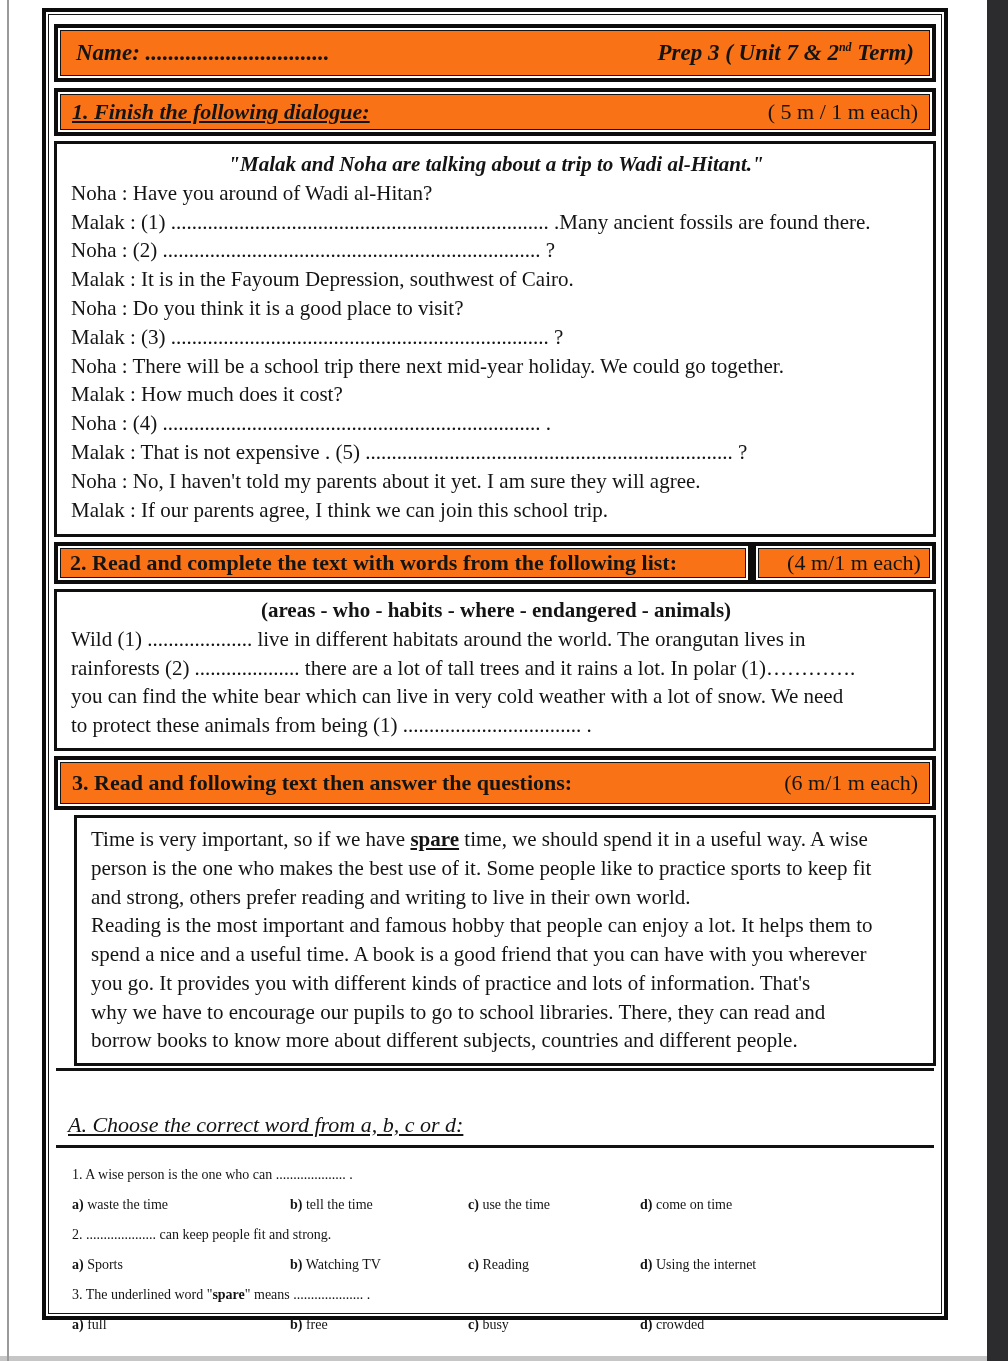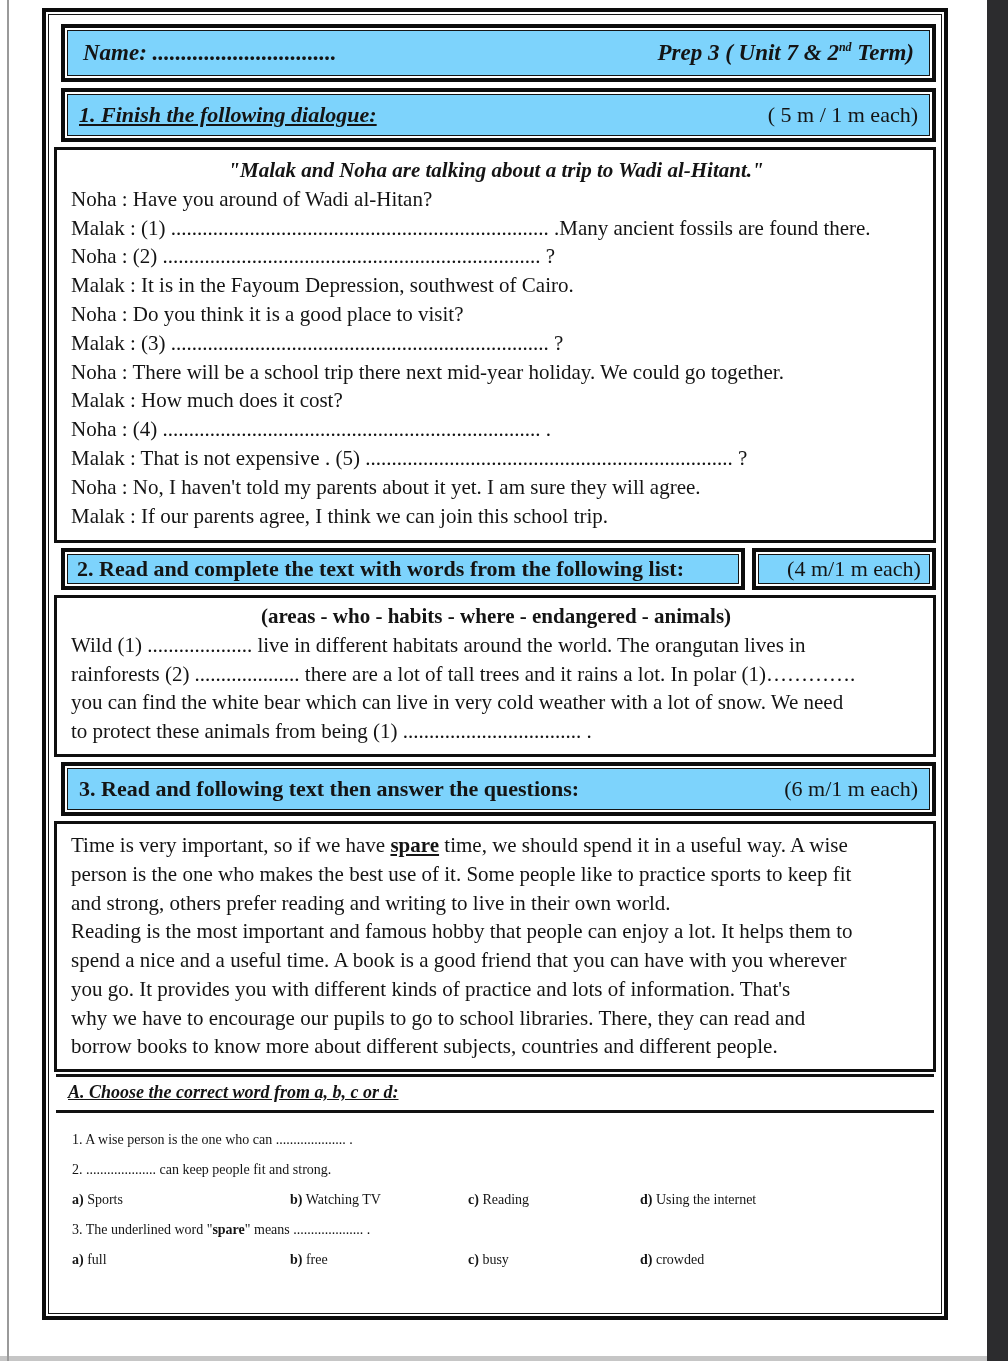--- a/index.html
+++ b/index.html
@@ -20,34 +20,33 @@
     position:absolute; left:42px; top:8px; width:906px; height:1312px;
     border:4px solid #0c0c0c;
     box-shadow: inset 0 0 0 2px #ffffff, inset 0 0 0 3px #161616;
     padding:12px 8px 8px 8px;
     background:#fff;
   }
 
   .titlebox {
     border:4px solid #0c0c0c;
     box-shadow: inset 0 0 0 2px #ffffff, inset 0 0 0 3px #141414;
-    background:#7dd3fc;
-    margin-left:7px;
+    background:#f97316;
   }
   .box { border:3px solid #0f0f0f; background:#fff; }
 
   .header-box {
     height:58px; display:flex; align-items:center; justify-content:space-between;
     padding:0 18px; margin-bottom:6px;
     font-size:23px; font-weight:bold; font-style:italic;
   }
   .header-box sup { font-size:12px; }
 
   .s1-box {
-    height:54px; display:flex; align-items:center; justify-content:space-between;
+    height:48px; display:flex; align-items:center; justify-content:space-between;
     padding:0 14px; margin-bottom:5px; font-size:22px;font-family:Liberation Serif, serif;
   }
   .s1-title { font-weight:bold; font-style:italic; text-decoration:underline; }
   .marks { font-size:22px; }
 
   .dialogue-box { padding:6px 12px 10px 14px; margin-bottom:5px; font-size:21px; line-height:28.8px; }
   .d-intro { text-align:center; font-weight:bold; font-style:italic; white-space:nowrap; }
   .d-line { white-space:nowrap; overflow:hidden; }
 
   .s2-row { display:flex; gap:0; margin-bottom:5px; height:42px; }
@@ -57,28 +56,28 @@
   .cloze-box { padding:4px 12px 9px 14px; margin-bottom:5px; font-size:21px; line-height:28.6px; }
   .wordlist { text-align:center; font-weight:bold; white-space:nowrap; }
   .c-line { white-space:nowrap; overflow:hidden; }
 
   .s3-box {
     height:54px; display:flex; align-items:center; justify-content:space-between;
     padding:0 14px; margin-bottom:5px; font-size:22px;
   }
   .s3-title { font-weight:bold; }
 
-  .reading-box { padding:7px 12px 8px 14px; margin-bottom:2px; font-size:21px; line-height:28.7px; }
+  .reading-box { padding:7px 12px 8px 14px; margin-bottom:2px; font-size:21px; line-height:28.7px;margin-left:20px; }
   .r-line { white-space:nowrap; overflow:hidden; }
   .spare-underlined { font-weight:bold; text-decoration:underline; }
 
   .rule { height:3px; background:#121212; margin:0 2px; }
   .a-heading {
-    padding:5px 14px 7px 14px; font-size:18px; font-weight:bold; font-style:italic;
-    text-decoration:underline; white-space:nowrap;
+    padding:5px 14px 7px 14px; font-size:22px; font-weight:normal; font-style:italic;
+    text-decoration:underline; white-space:nowrap;margin-top:36px;
   }
 
   .questions { padding:12px 18px 0 18px; font-size:14px; line-height:29px; }
   .q-line { white-space:nowrap; overflow:hidden; margin-bottom:1px; }
   .q-word-bold { font-weight:bold; }
   .opts { display:grid; grid-template-columns:218px 178px 172px 1fr; margin-bottom:1px; }
   .opt { white-space:nowrap; overflow:hidden; }
   .opt-letter { font-weight:bold; }
 </style>
 </head>
@@ -148,20 +147,26 @@
     <div class="r-line">why we have to encourage our pupils to go to school libraries. There, they can read and</div>
     <div class="r-line">borrow books to know more about different subjects, countries and different people.</div>
   </div>
 
   <div class="rule"></div>
   <div class="a-heading">A. Choose the correct word from a, b, c or d:</div>
   <div class="rule"></div>
 
   <div class="questions">
     <div class="q-line">1. A wise person is the one who can .................... .</div>
+    <div class="opts">
+      <div class="opt"><span class="opt-letter">a)</span><span> waste the time</span></div>
+      <div class="opt"><span class="opt-letter">b)</span><span> tell the time</span></div>
+      <div class="opt"><span class="opt-letter">c)</span><span> use the time</span></div>
+      <div class="opt"><span class="opt-letter">d)</span><span> come on time</span></div>
+    </div>
     <div class="q-line">2. .................... can keep people fit and strong.</div>
     <div class="opts">
       <div class="opt"><span class="opt-letter">a)</span><span> Sports</span></div>
       <div class="opt"><span class="opt-letter">b)</span><span> Watching TV</span></div>
       <div class="opt"><span class="opt-letter">c)</span><span> Reading</span></div>
       <div class="opt"><span class="opt-letter">d)</span><span> Using the internet</span></div>
     </div>
     <div class="q-line"><span>3. The underlined word "</span><span class="q-word-bold">spare</span><span>" means .................... .</span></div>
     <div class="opts">
       <div class="opt"><span class="opt-letter">a)</span><span> full</span></div>

